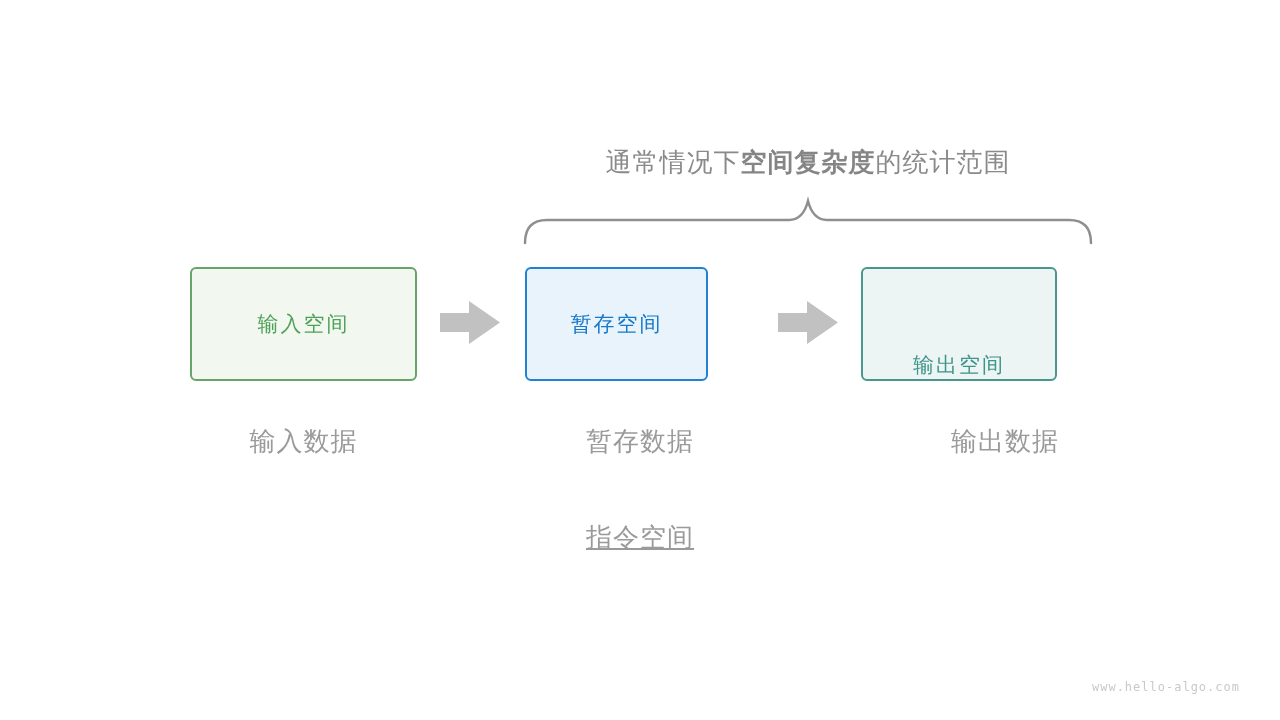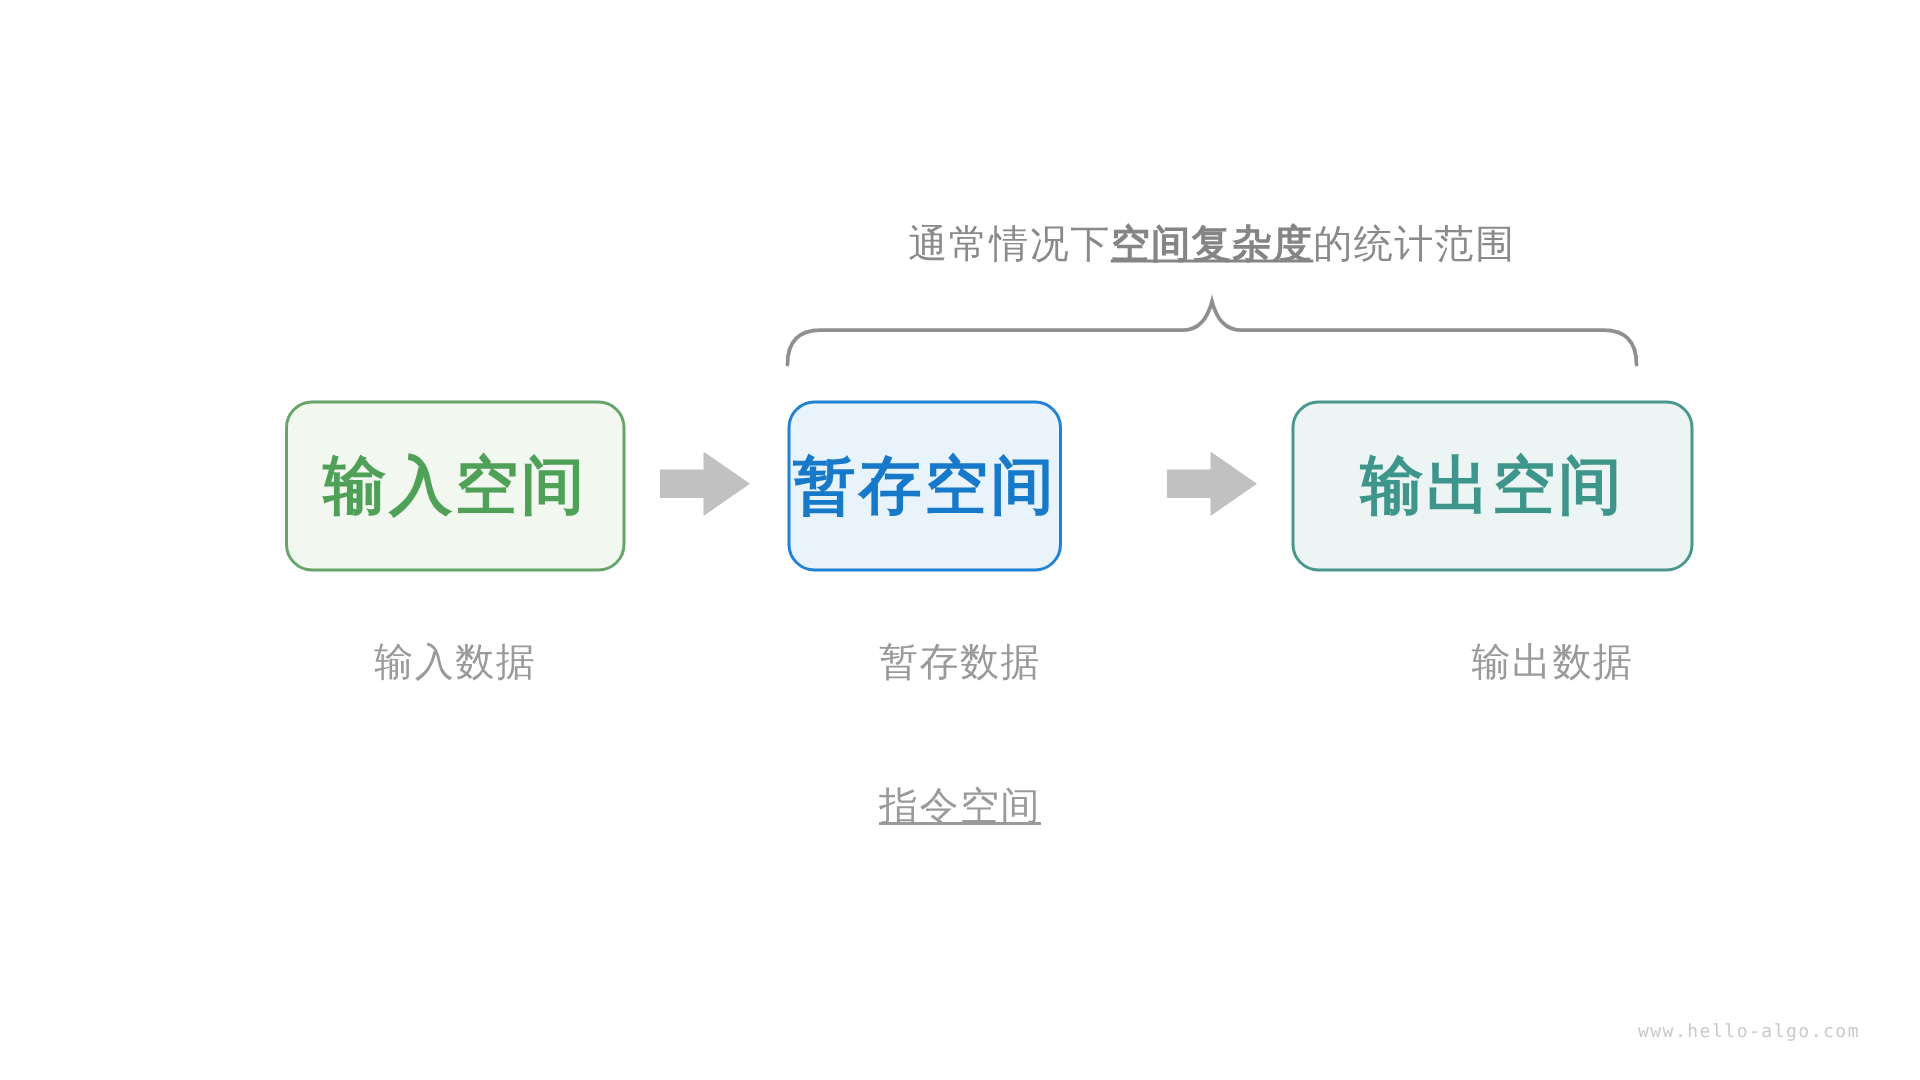--- a/index.html
+++ b/index.html
@@ -19,66 +19,66 @@
     position: absolute;
     left: 505px;
     top: 145px;
     width: 606px;
     text-align: center;
     font-size: 26px;
     letter-spacing: 1px;
     color: #8a8a8a;
     white-space: nowrap;
   }
-  .title .bold { font-weight: bold; color: #858585; text-decoration: underline; }
+  .title .bold { font-weight: bold; color: #858585; }
 
   .brace-svg {
     position: absolute;
     left: 520px;
     top: 196px;
     width: 576px;
     height: 52px;
   }
 
   .box {
     position: absolute;
     top: 267px;
     height: 114px;
-    border-radius: 18px;
+    border-radius: 6px;
     border: 2.5px solid;
     box-sizing: border-box;
     display: flex;
     align-items: center;
     justify-content: center;
-    font-size: 42px;
-    font-weight: bold;
+    font-size: 21px;
+    font-weight: normal;
     letter-spacing: 2px;
   }
   .box-input  { left: 190px; width: 227px; border-color: #67a46a; background: #f2f8f0; color: #50a158; }
   .box-temp   { left: 525px; width: 183px; border-color: #2181d3; background: #e8f3fc; color: #1779c9; }
-  .box-output { left: 861px; width: 268px; border-color: #4a978f; background: #ecf5f3; color: #3e958b; }
+  .box-output { left: 861px; width: 196px; border-color: #4a978f; background: #ecf5f3; color: #3e958b; align-items: flex-end; }
 
   .arrow-svg {
     position: absolute;
     top: 301px;
     width: 60px;
     height: 43px;
   }
   .arrow-1 { left: 440px; }
   .arrow-2 { left: 778px; }
 
   .note {
     position: absolute;
     color: #9a9a9a;
     font-size: 26px;
     letter-spacing: 1px;
     white-space: nowrap;
   }
   .note-input  { left: 190px; width: 227px; text-align: center; top: 424px; }
-  .note-output { left: 861px; width: 228px; text-align: right; top: 424px; }
+  .note-output { left: 891px; width: 228px; text-align: center; top: 424px; }
   .note-temp-1 { left: 586px; top: 424px; }
   .note-temp-2 { left: 586px; top: 472px; }
   .note-temp-3 { left: 586px; top: 520px; text-decoration: underline; }
 
   .watermark {
     position: absolute;
     right: 40px;
     bottom: 26px;
     font-family: "DejaVu Sans Mono", "Liberation Mono", monospace;
     font-size: 12px;

